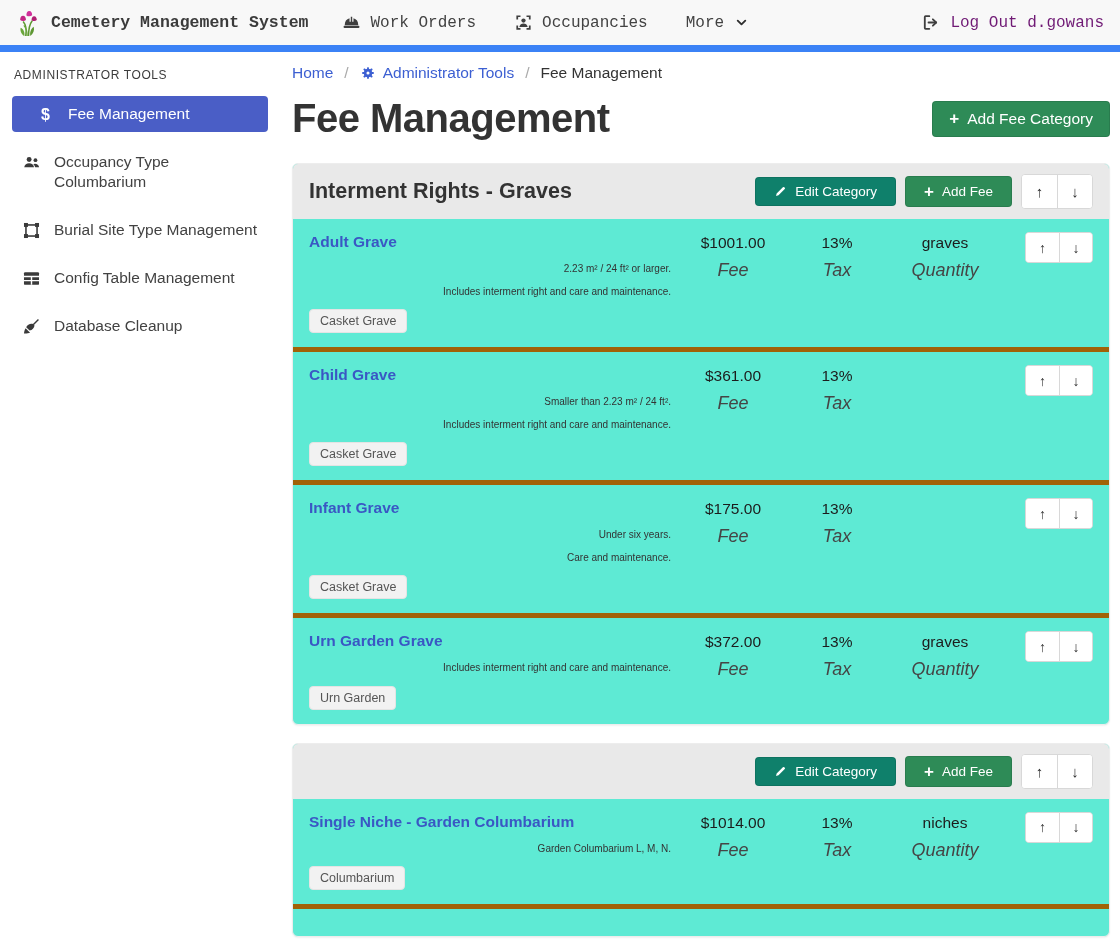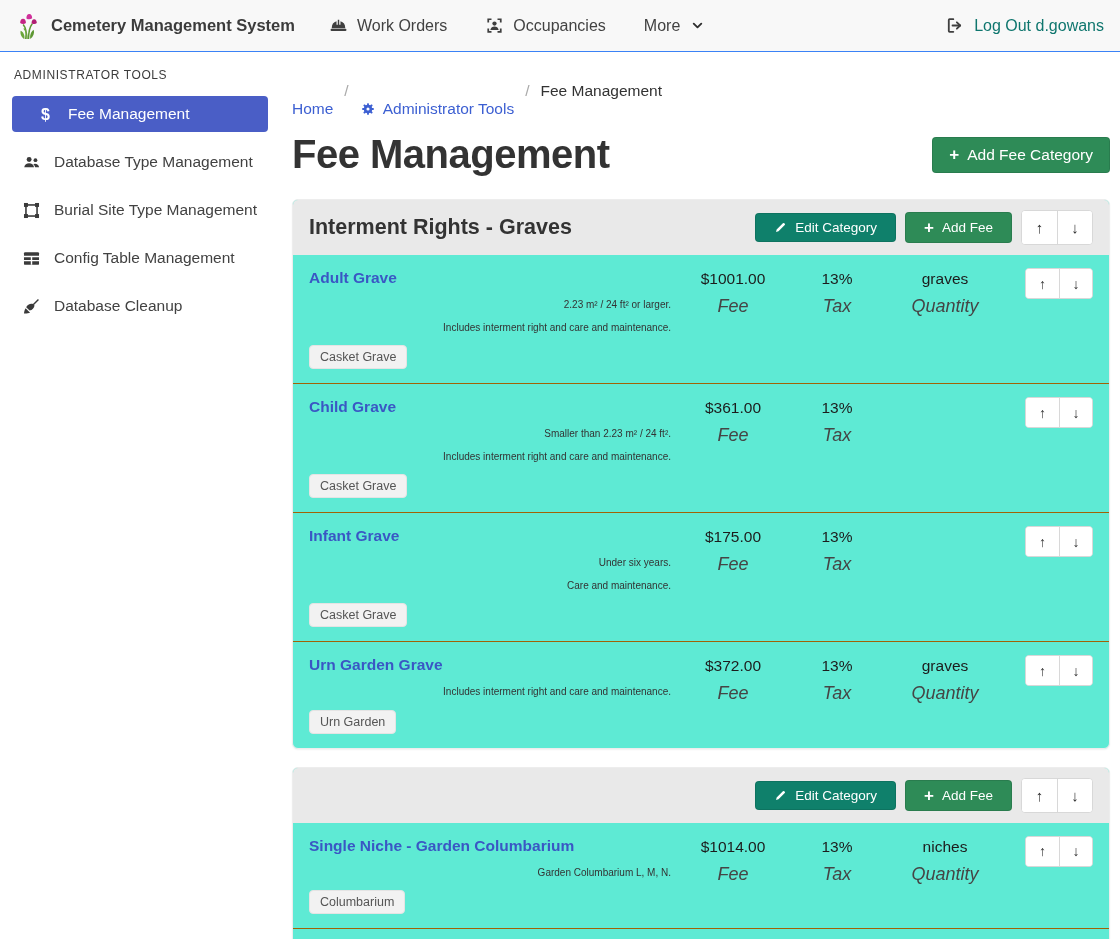--- a/index.html
+++ b/index.html
@@ -6,45 +6,45 @@
     --accent:#4a5ec6; --link:#3a57c4; --green:#2e8b57; --teal:#0f806b;
     --nav-bg:#f8f8f8; --hdr-bg:#e9e9e9; --text:#333; --muted:#454545;
   }
   *{box-sizing:border-box; margin:0; padding:0;}
   html,body{width:1120px;height:939px;overflow:hidden;}
   body{font-family:"Liberation Sans","DejaVu Sans",sans-serif; background:#fff; color:var(--text); position:relative;}
   a{text-decoration:none; cursor:pointer;}
   button{cursor:pointer; font-family:inherit;}
 
   
-  .navbar{height:52px; background:var(--nav-bg); border-bottom:1px solid #3b82f6; display:flex; align-items:center; padding:12px 16px;}
+  .navbar{height:52px; background:var(--nav-bg); border-bottom:7px solid #3b82f6; display:flex; align-items:center; padding:12px 16px;font-family:Liberation Mono, monospace;}
   .brand-logo{width:26px;height:30px;display:inline-flex;margin-right:9px;flex:none;}
   .brand{font-size:16.5px;font-weight:700;color:#3b3b3b;margin-right:34px;white-space:nowrap;}
   .nav-items{display:flex;align-items:center;gap:38px;}
   .nav-item{display:inline-flex;align-items:center;gap:9px;color:#424242;font-size:16px;white-space:nowrap;}
   .nav-item .icon{display:inline-flex;width:19px;height:19px;color:#3f3f3f;}
   .nav-item .chev{display:inline-flex;width:13px;height:13px;color:#2f2f2f;margin-left:2px;}
-  .nav-right{margin-left:auto;display:inline-flex;align-items:center;gap:10px;color:#0f766e;font-size:16px;text-align:center;}
+  .nav-right{margin-left:auto;display:inline-flex;align-items:center;gap:10px;color:#701a75;font-size:16px;text-align:center;}
   .nav-right .icon{display:inline-flex;width:19px;height:19px;color:#3f3f3f;}
   .icon svg{width:100%;height:100%;}
 
   
   .sidebar{position:absolute;top:52px;left:0;width:280px;bottom:0;padding:12px;}
   .sidebar-heading{font-size:12px;letter-spacing:.6px;color:#3c3c3c;margin:4px 0 14px 2px;}
   .side-item{display:flex;align-items:flex-start;gap:13px;padding:8px 10px;margin-bottom:12px;border-radius:4px;color:#424242;font-size:15.5px;line-height:20px;}
   .side-item .icon{flex:none;width:19px;height:19px;margin-top:1px;color:#3a3a3a;}
   .side-item.active{background:var(--accent);color:#fff;padding-left:24px;}
   .side-item.active .icon{color:#fff;}
   .dollar-glyph{font-weight:700;font-size:16px;line-height:19px;display:inline-block;width:19px;text-align:center;}
 
   
   .main{position:absolute;left:292px;top:52px;width:818px;}
   .breadcrumb{display:flex;align-items:center;gap:11px;margin-top:12px;font-size:15.5px;}
   .breadcrumb .sep{color:#a9a9a9;}
-  .crumb-link{color:#3c5fd2;display:inline-flex;align-items:center;gap:7px;margin-top:36px;}
+  .crumb-link{color:#3c5fd2;display:inline-flex;align-items:center;gap:7px;}
   .crumb-link .icon{width:16px;height:16px;display:inline-flex;color:#3c5fd2;}
   .crumb-current{color:#333;}
 
   .title-row{display:flex;align-items:center;margin-top:14px;}
   .page-title{font-size:40px;font-weight:600;color:#333;letter-spacing:-.5px;flex:1;}
   .btn{border:1px solid rgba(0,0,0,.1);border-radius:4px;color:#fff;display:inline-flex;align-items:center;gap:8px;}
   .btn-big{background:var(--green);padding:8px 16px;font-size:15.5px;}
   .btn-sm{padding:6px 18px;font-size:13.5px;}
   .btn-teal{background:var(--teal);}
   .btn-green{background:var(--green);}
@@ -55,21 +55,21 @@
   .cards{margin-top:22px;}
   .card{border:1px solid #ededed;border-radius:6px;box-shadow:0 1px 2px rgba(0,0,0,.06);margin-bottom:18px;background:#5eead4;overflow:hidden;}
   .card-header{background:var(--hdr-bg);padding:10px 16px;min-height:54px;display:flex;align-items:center;}
   .card-title{font-size:21.5px;font-weight:600;color:#333;}
   .card-actions{margin-left:auto;display:flex;align-items:center;gap:9px;}
   .updown{display:inline-flex;border:1px solid #d8d8d8;border-radius:4px;overflow:hidden;background:#fff;}
   .updown button{width:35px;height:33px;background:#fff;border:none;font-size:15px;color:#2f2f2f;line-height:1;}
   .updown button + button{border-left:1px solid #d8d8d8;}
   .updown.small button{width:33px;height:29px;font-size:14px;}
 
-  .fee-row{display:flex;padding:13px 16px 14px;border-top:1px solid #a16207;}
+  .fee-row{display:flex;padding:13px 16px 14px;border-top:5px solid #a16207;}
   .fee-row:first-child{border-top:none;}
   .fee-main{flex:1;min-width:0;padding-right:8px;}
   .fee-name{font-size:15.5px;font-weight:700;color:var(--link);display:inline-block;margin:1px 0 2px;}
   .fee-desc{font-size:10px;color:#333;margin-top:9px;line-height:1.35;text-align:right;}
   .badge{display:inline-block;margin-top:11px;background:#f2f2f2;border:1px solid #e4e4e4;border-radius:4px;padding:4px 10px;font-size:12.5px;color:#555;}
   .col{text-align:center;padding-top:2px;}
   .col-fee{width:108px;}
   .col-tax{width:100px;}
   .col-qty{width:116px;text-align:center;}
   .col .val{font-size:15.5px;color:#1c1c1c;}
@@ -149,21 +149,21 @@
     <span class="side-label">Fee Management</span>
   </a>
 
   <a class="side-item">
     <span class="icon side-ic"><svg viewBox="0 0 24 24" fill="currentColor">
             <circle cx="9" cy="8.3" r="3.1"></circle>
             <path d="M2.8 18c.5-3.1 3-4.9 6.2-4.9s5.7 1.8 6.2 4.9z"></path>
             <circle cx="17" cy="9" r="2.4"></circle>
             <path d="M16.3 13.5c2.9.1 4.9 1.6 5.3 4.5h-5a7.6 7.6 0 0 0-2.3-3.8z"></path>
           </svg></span>
-    <span class="side-label">Database Type Management</span>
+    <span class="side-label">Occupancy Type Columbarium</span>
   </a>
 
   <a class="side-item">
     <span class="icon side-ic"><svg viewBox="0 0 24 24" fill="currentColor">
             <rect x="5" y="5" width="14" height="14" fill="none" stroke="currentColor" stroke-width="2"></rect>
             <rect x="2.5" y="2.5" width="5" height="5"></rect>
             <rect x="16.5" y="2.5" width="5" height="5"></rect>
             <rect x="2.5" y="16.5" width="5" height="5"></rect>
             <rect x="16.5" y="16.5" width="5" height="5"></rect>
           </svg></span>

